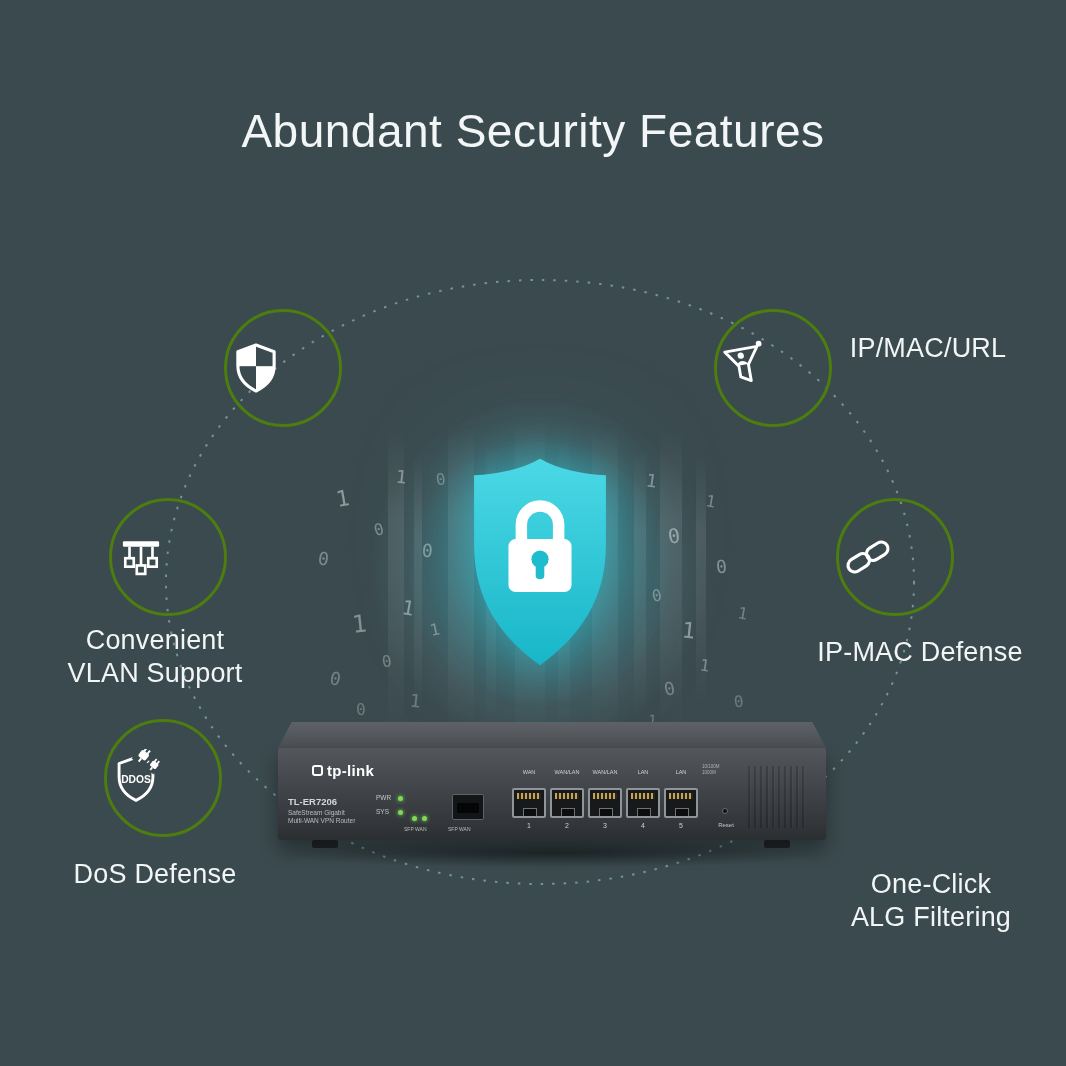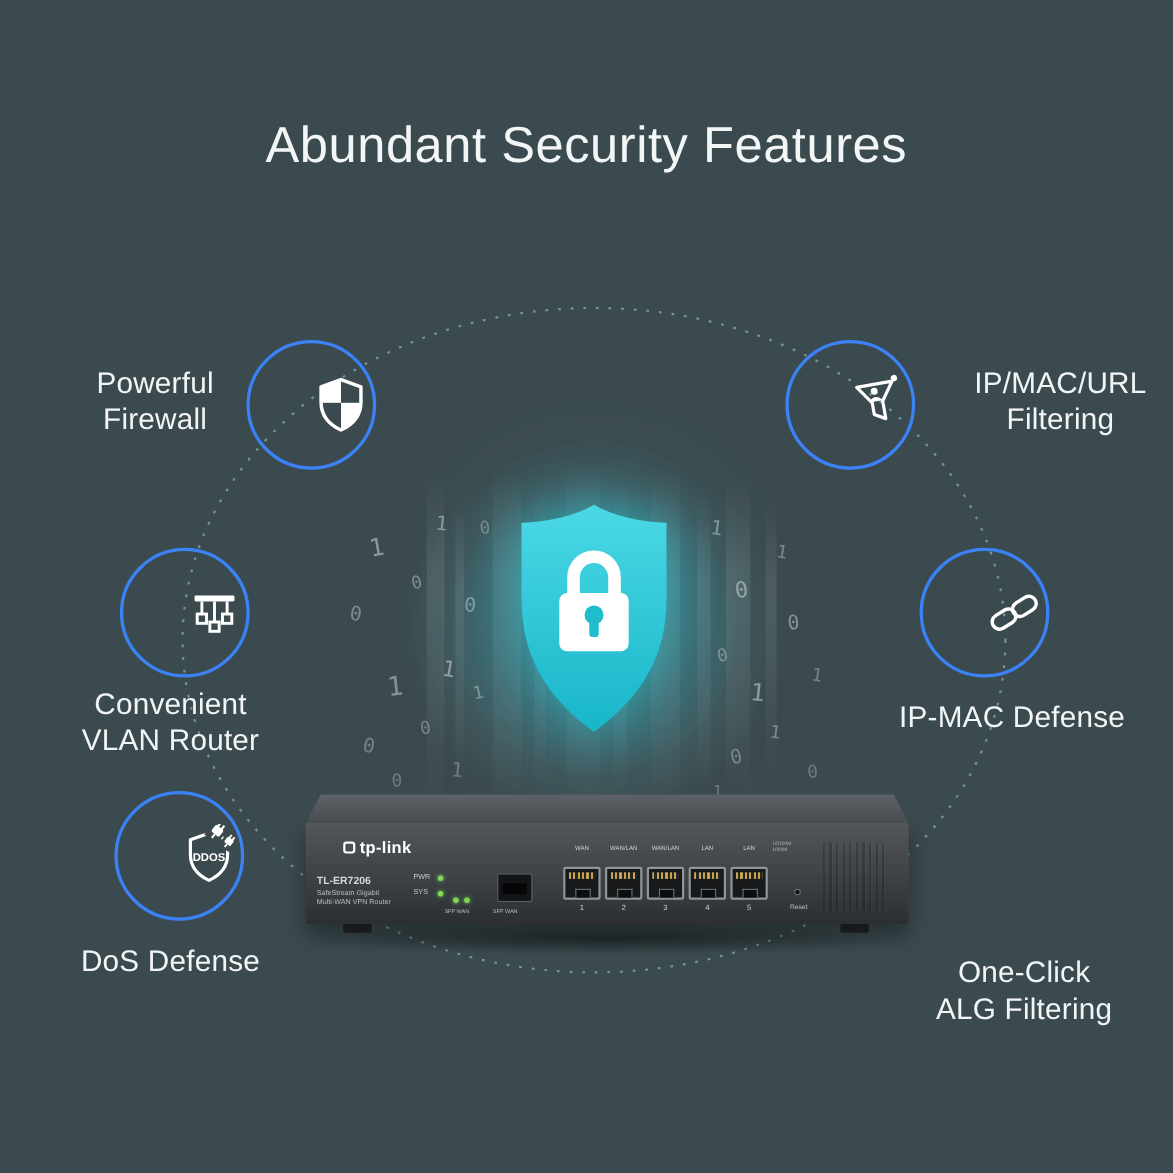--- a/index.html
+++ b/index.html
@@ -42,37 +42,37 @@
   
   .bits{position:absolute;left:0;top:0;width:100%;height:100%;}
   .bit{position:absolute;color:#dfe9ea;font-family:"DejaVu Sans Mono",monospace;}
   
   .shield{
     position:absolute;left:454px;top:450px;
     filter:drop-shadow(0 0 22px rgba(44,200,217,.55)) drop-shadow(0 0 55px rgba(44,200,217,.30));
   }
   
   .ring{
-    position:absolute;width:118px;height:118px;border:3px solid #3b82f6;border-radius:50%;
-    display:flex;align-items:center;justify-content:flex-end;
+    position:absolute;width:118px;height:118px;border:3px solid #4d7c0f;border-radius:50%;
+    display:flex;align-items:center;justify-content:flex-start;
   }
   .ring-alg{width:124px;height:124px;}
   .r1{left:224px;top:309px;}
   .r2{left:714px;top:309px;}
   .r3{left:109px;top:498px;}
   .r4{left:836px;top:498px;}
   .r5{left:104px;top:719px;}
   .r6{left:843px;top:728px;}
   .flabel{
     position:absolute;font-size:27px;line-height:1.22;text-align:center;
     color:#f2f5f5;font-weight:400;letter-spacing:.2px;
   }
   .flabel span{display:block;}
   .l1{left:51px;top:332px;width:180px;}
-  .l2{left:874px;top:332px;width:180px;}
+  .l2{left:838px;top:332px;width:180px;}
   .l3{left:25px;top:624px;width:260px;text-align:center;}
   .l4{left:790px;top:636px;width:260px;}
   .l5{left:25px;top:858px;width:260px;}
   .l6{left:791px;top:868px;width:280px;}
   
   .router{position:absolute;left:278px;top:722px;width:548px;height:150px;}
   .router .topface{
     position:absolute;left:0;top:0;width:548px;height:26px;
     background:linear-gradient(180deg,#5e6266 0%,#4a4e52 100%);
     clip-path:polygon(2.5% 0,97.5% 0,100% 100%,0 100%);
@@ -192,54 +192,49 @@
       <defs>
           <clipPath id="fwclip">
             <path d="M24 5 L39 10.5 V22 C39 31.5 33.5 38.5 24 43 C14.5 38.5 9 31.5 9 22 V10.5 Z"></path>
           </clipPath>
         </defs>
       <rect x="9" y="5" width="15" height="17.5" fill="#ffffff" clip-path="url(#fwclip)"></rect>
       <rect x="24" y="22.5" width="15" height="21" fill="#ffffff" clip-path="url(#fwclip)"></rect>
       <path d="M24 5 L39 10.5 V22 C39 31.5 33.5 38.5 24 43 C14.5 38.5 9 31.5 9 22 V10.5 Z" fill="none" stroke="#ffffff" stroke-width="2.6" stroke-linejoin="round"></path>
     </svg>
   </div>
-  <div class="flabel l1">
-    <span>Powerful</span>
-    <span>Firewall</span>
-  </div>
 
   <div class="ring r2">
     <svg width="58" height="58" viewBox="0 0 48 48">
       <g transform="rotate(-10 24 24)">
         <path d="M9 8 L36 8 L26.5 21.5 L26.5 35 L18.5 30.5 L18.5 21.5 Z" fill="none" stroke="#ffffff" stroke-width="2.4" stroke-linejoin="round"></path>
         <circle cx="21.5" cy="13.2" r="2.6" fill="#ffffff"></circle>
         <path d="M16.8 20.2 q4.7 -5 9.4 0 v0.8 h-9.4 z" fill="#ffffff"></path>
         <circle cx="37.8" cy="6" r="2.4" fill="#ffffff"></circle>
       </g>
     </svg>
   </div>
   <div class="flabel l2">
     <span>IP/MAC/URL</span>
-    <span>Filtering</span>
   </div>
 
   <div class="ring r3">
     <svg width="58" height="58" viewBox="0 0 48 48">
       <rect x="9" y="11" width="30" height="4.5" rx="1" fill="#ffffff"></rect>
       <line x1="14.5" y1="15.5" x2="14.5" y2="25" stroke="#ffffff" stroke-width="2.2"></line>
       <line x1="24" y1="15.5" x2="24" y2="31" stroke="#ffffff" stroke-width="2.2"></line>
       <line x1="33.5" y1="15.5" x2="33.5" y2="25" stroke="#ffffff" stroke-width="2.2"></line>
       <rect x="11" y="25" width="7" height="7" fill="none" stroke="#ffffff" stroke-width="2.2"></rect>
       <rect x="20.5" y="31" width="7" height="7" fill="none" stroke="#ffffff" stroke-width="2.2"></rect>
       <rect x="30" y="25" width="7" height="7" fill="none" stroke="#ffffff" stroke-width="2.2"></rect>
     </svg>
   </div>
   <div class="flabel l3">
     <span>Convenient</span>
-    <span>VLAN Router</span>
+    <span>VLAN Support</span>
   </div>
 
   <div class="ring r4">
     <svg width="58" height="58" viewBox="0 0 48 48">
       <g transform="rotate(-32 24 24)">
         <rect x="5.5" y="18.5" width="19" height="11" rx="5.5" fill="none" stroke="#ffffff" stroke-width="2.6"></rect>
         <rect x="23.5" y="18.5" width="19" height="11" rx="5.5" fill="none" stroke="#ffffff" stroke-width="2.6"></rect>
       </g>
     </svg>
   </div>

